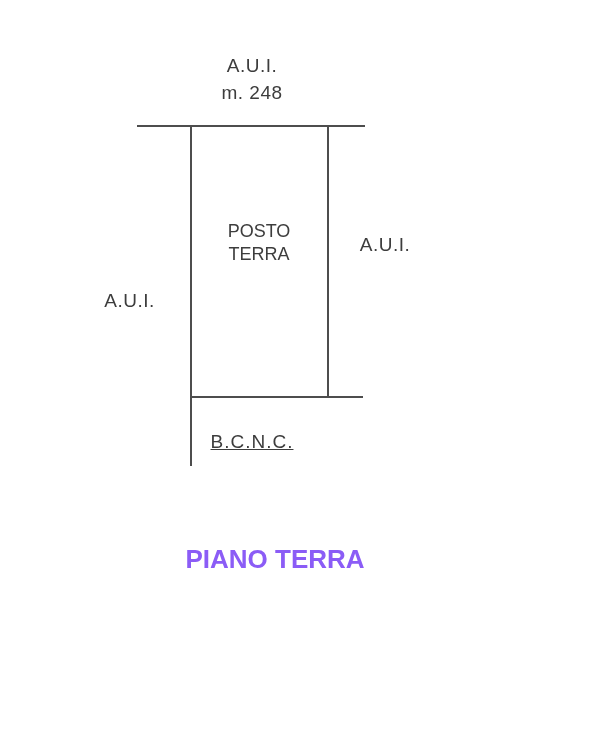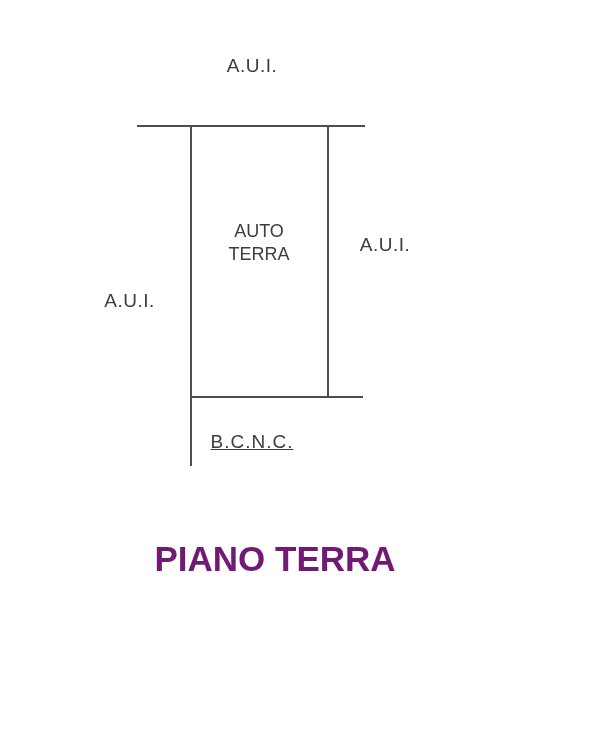--- a/index.html
+++ b/index.html
@@ -51,51 +51,52 @@
     letter-spacing: 0px;
   }
   .label-bcnc {
     left: 191px; top: 431px; width: 122px;
     font-size: 19px; line-height: 22px;
     letter-spacing: 1px;
     text-decoration: underline;
   }
   .floor-title {
     left: 144px; top: 544px; width: 262px;
-    font-size: 35px; line-height: 30px;
+    font-size: 26px; line-height: 30px;
     font-weight: bold;
-    color: #701a75;
+    color: #8b5cf6;
     letter-spacing: 0px;
   }
   .label span { display: block; }
 </style>
 </head>
 <body>
 
 <div class="canvas">
 
   <div class="line line-top"></div>
   <div class="line line-left"></div>
   <div class="line line-right"></div>
   <div class="line line-bottom"></div>
 
   <div class="label label-top">
     <span>A.U.I.</span>
+    <span>m. 248</span>
   </div>
 
   <div class="label label-left">
     <span>A.U.I.</span>
   </div>
 
   <div class="label label-right">
     <span>A.U.I.</span>
   </div>
 
   <div class="label room-label">
-    <span>AUTO</span>
+    <span>POSTO</span>
     <span>TERRA</span>
   </div>
 
   <div class="label label-bcnc">
     <span>B.C.N.C.</span>
   </div>
 
   <div class="label floor-title">
     <span>PIANO TERRA</span>
   </div>

